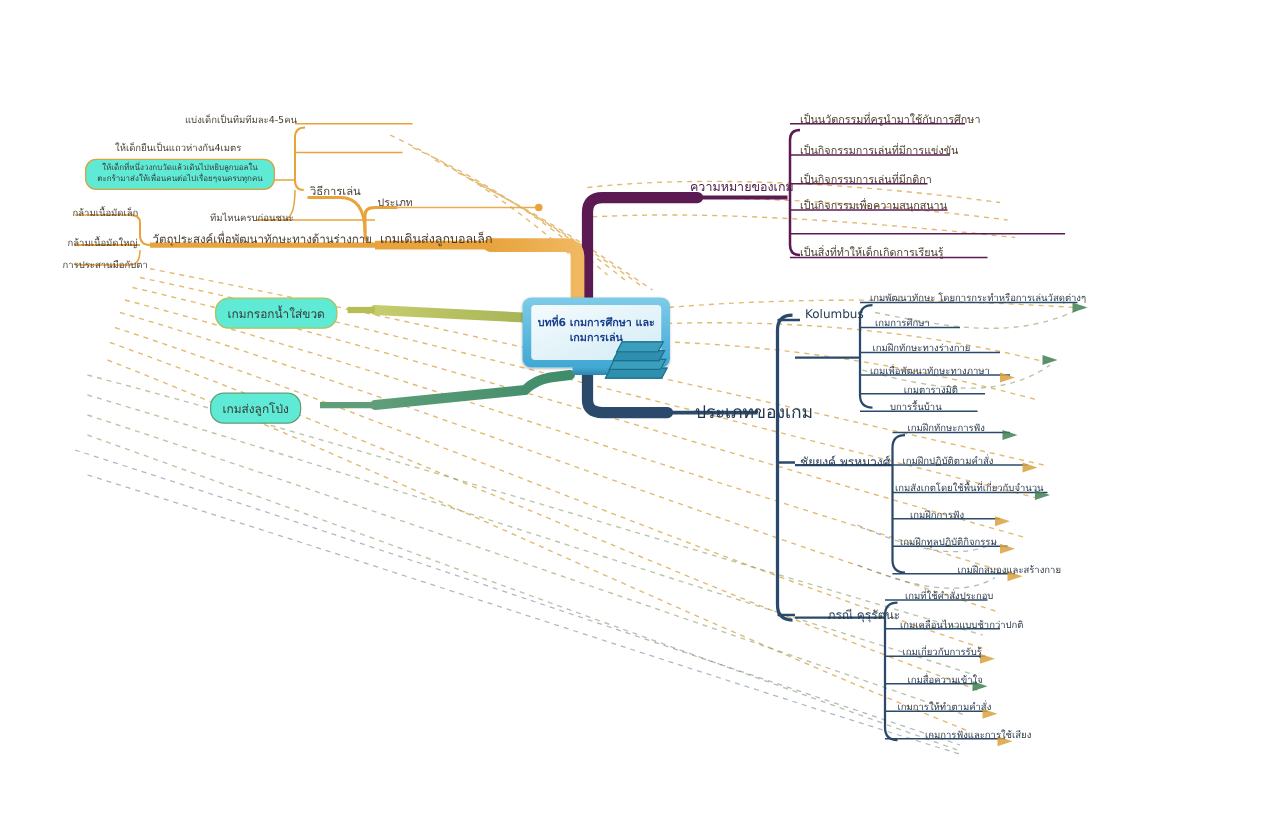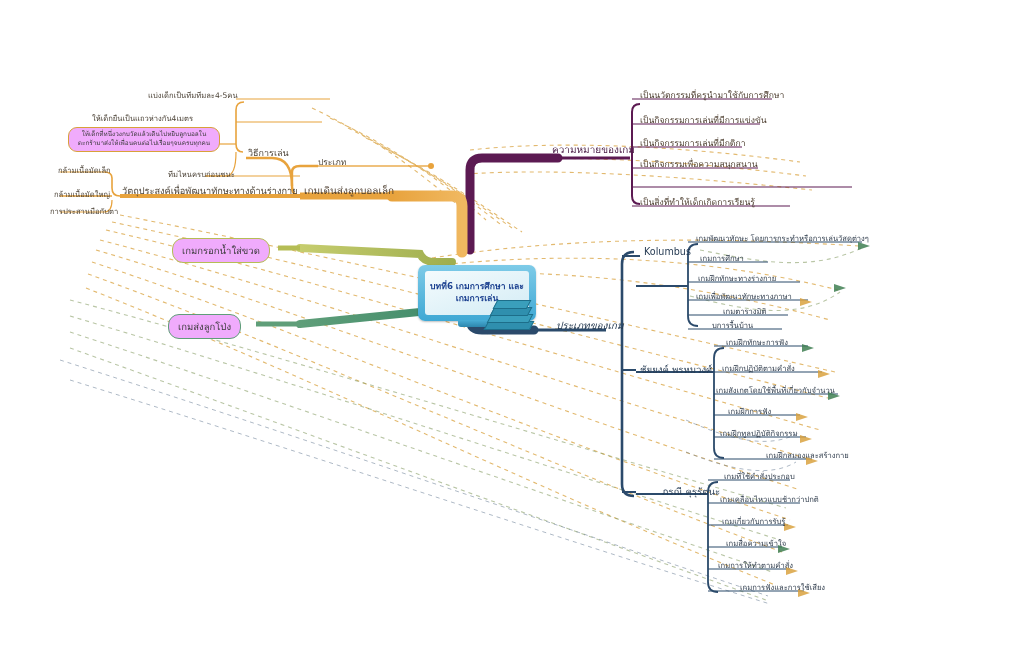--- a/index.html
+++ b/index.html
@@ -4,37 +4,37 @@
 <style>
   html,body{margin:0;padding:0;background:#ffffff;}
   body{width:1024px;height:656px;overflow:hidden;
        font-family:"DejaVu Sans","Liberation Sans",sans-serif;}
   #canvas{position:relative;width:1024px;height:656px;background:#fff;}
   svg.layer{position:absolute;left:0;top:0;width:1024px;height:656px;}
   .node{position:absolute;white-space:nowrap;color:#2a2a2a;}
   .lbl{position:absolute;white-space:nowrap;}
 
   
-  .pill{border:1.4px solid #d8a13a;border-radius:9px;background:#f0abfc;
+  .pill{border:1.4px solid #d8a13a;border-radius:9px;background:#5eead4;
         padding:2px 7px;font-size:9px;color:#3a3a3a;}
   .pill.olive{border-color:#b5bd55;}
   .pill.green{border-color:#5f9e79;}
   .pill.big{font-size:9.5px;padding:4px 9px;border-radius:11px;}
 
   
   .t-or{font-size:7.6px;color:#4a4135;}
   .t-pl{font-size:7.6px;color:#2d3a4a;}
   .t-br{font-size:8.6px;color:#4a3b2c;}
   .t-mid{font-size:9.2px;color:#3b3b3b;}
   .t-dark{font-size:9.4px;color:#23384f;}
   .t-purple{font-size:10px;color:#4a1d46;}
   .t-head{font-size:9.6px;color:#283d55;}
 
   
-  #center-node{position:absolute;left:418px;top:238px;width:114px;height:66px;margin-top:27px;}
+  #center-node{position:absolute;left:418px;top:238px;width:114px;height:66px;}
   .monitor-out{position:absolute;left:0;top:0;width:118px;height:56px;
       border-radius:7px;background:linear-gradient(180deg,#7ecbe8,#3fa8d4);
       box-shadow:0 1px 2px rgba(0,0,0,.25);}
   .monitor-in{position:absolute;left:7px;top:6px;width:104px;height:44px;
       border-radius:3px;background:linear-gradient(160deg,#f4fbfd,#d3ecf5);
       display:flex;align-items:center;justify-content:center;text-align:center;}
   .monitor-in span{font-size:8.6px;line-height:1.35;color:#1a3f8f;font-weight:bold;}
   .mon-stand{position:absolute;left:40px;top:55px;width:34px;height:7px;
       background:linear-gradient(180deg,#49aed6,#2d86ad);border-radius:0 0 3px 3px;}
   .books{position:absolute;left:60px;top:34px;width:58px;height:34px;}
@@ -221,37 +221,37 @@
   </div>
 
   <div class="lbl t-purple" style="left:552px;top:142px;">ความหมายของเกม</div>
   <div class="lbl t-br" style="left:640px;top:88px;">เป็นนวัตกรรมที่ครูนำมาใช้กับการศึกษา</div>
   <div class="lbl t-br" style="left:640px;top:113px;">เป็นกิจกรรมการเล่นที่มีการแข่งขัน</div>
   <div class="lbl t-br" style="left:640px;top:136px;">เป็นกิจกรรมการเล่นที่มีกติกา</div>
   <div class="lbl t-br" style="left:640px;top:157px;">เป็นกิจกรรมเพื่อความสนุกสนาน</div>
   <div class="lbl t-br" style="left:640px;top:195px;">เป็นสิ่งที่ทำให้เด็กเกิดการเรียนรู้</div>
 
   <div class="lbl t-mid" style="left:304px;top:183px;font-size:10px;color:#4a3b2c;">เกมเดินส่งลูกบอลเล็ก</div>
-  <div class="lbl t-or" style="left:318px;top:155px;font-size:8.4px;">ประเภท</div>
+  <div class="lbl t-or" style="left:302px;top:155px;font-size:8.4px;">ประเภท</div>
   <div class="lbl t-or" style="left:248px;top:146px;font-size:9px;">วิธีการเล่น</div>
 
   <div class="lbl t-or" style="left:148px;top:89px;">แบ่งเด็กเป็นทีมทีมละ4-5คน</div>
   <div class="lbl t-or" style="left:92px;top:112px;">ให้เด็กยืนเป็นแถวห่างกัน4เมตร</div>
   <div class="node pill" style="left:68px;top:127px;width:136px;white-space:normal;font-size:6.4px;line-height:1.45;text-align:center;">ให้เด็กที่หนึ่งวงกบวัดแล้วเดินไปหยิบลูกบอลในตะกร้ามาส่งให้เพื่อนคนต่อไปเรื่อยๆจนครบทุกคน</div>
   <div class="lbl t-or" style="left:168px;top:168px;">ทีมไหนครบก่อนชนะ</div>
 
   <div class="lbl t-or" style="left:122px;top:183px;font-size:9.2px;">วัตถุประสงค์เพื่อพัฒนาทักษะทางด้านร่างกาย</div>
   <div class="lbl t-or" style="left:58px;top:164px;">กล้ามเนื้อมัดเล็ก</div>
   <div class="lbl t-or" style="left:54px;top:188px;">กล้ามเนื้อมัดใหญ่</div>
   <div class="lbl t-or" style="left:50px;top:205px;">การประสานมือกับตา</div>
 
   <div class="node pill olive big" style="left:172px;top:238px;">เกมกรอกน้ำใส่ขวด</div>
   <div class="node pill green big" style="left:168px;top:314px;">เกมส่งลูกโป่ง</div>
 
-  <div class="lbl t-dark" style="left:556px;top:318px;font-size:10px;font-style:italic;">ประเภทของเกม</div>
+  <div class="lbl t-dark" style="left:556px;top:318px;font-size:14px;">ประเภทของเกม</div>
 
   <div class="lbl t-head" style="left:644px;top:246px;">Kolumbus</div>
   <div class="lbl t-pl" style="left:696px;top:232px;">เกมพัฒนาทักษะ โดยการกระทำหรือการเล่นวัสดุต่างๆ</div>
   <div class="lbl t-pl" style="left:700px;top:252px;">เกมการศึกษา</div>
   <div class="lbl t-pl" style="left:698px;top:272px;">เกมฝึกทักษะทางร่างกาย</div>
   <div class="lbl t-pl" style="left:696px;top:290px;">เกมเพื่อพัฒนาทักษะทางภาษา</div>
   <div class="lbl t-pl" style="left:704px;top:305px;padding-left:19px;">เกมตารางมิติ</div>
   <div class="lbl t-pl" style="left:712px;top:319px;">บการรื้นบ้าน</div>
 
   <div class="lbl t-head" style="left:640px;top:362px;">ชัยยงค์  พรหมวงศ์</div>

